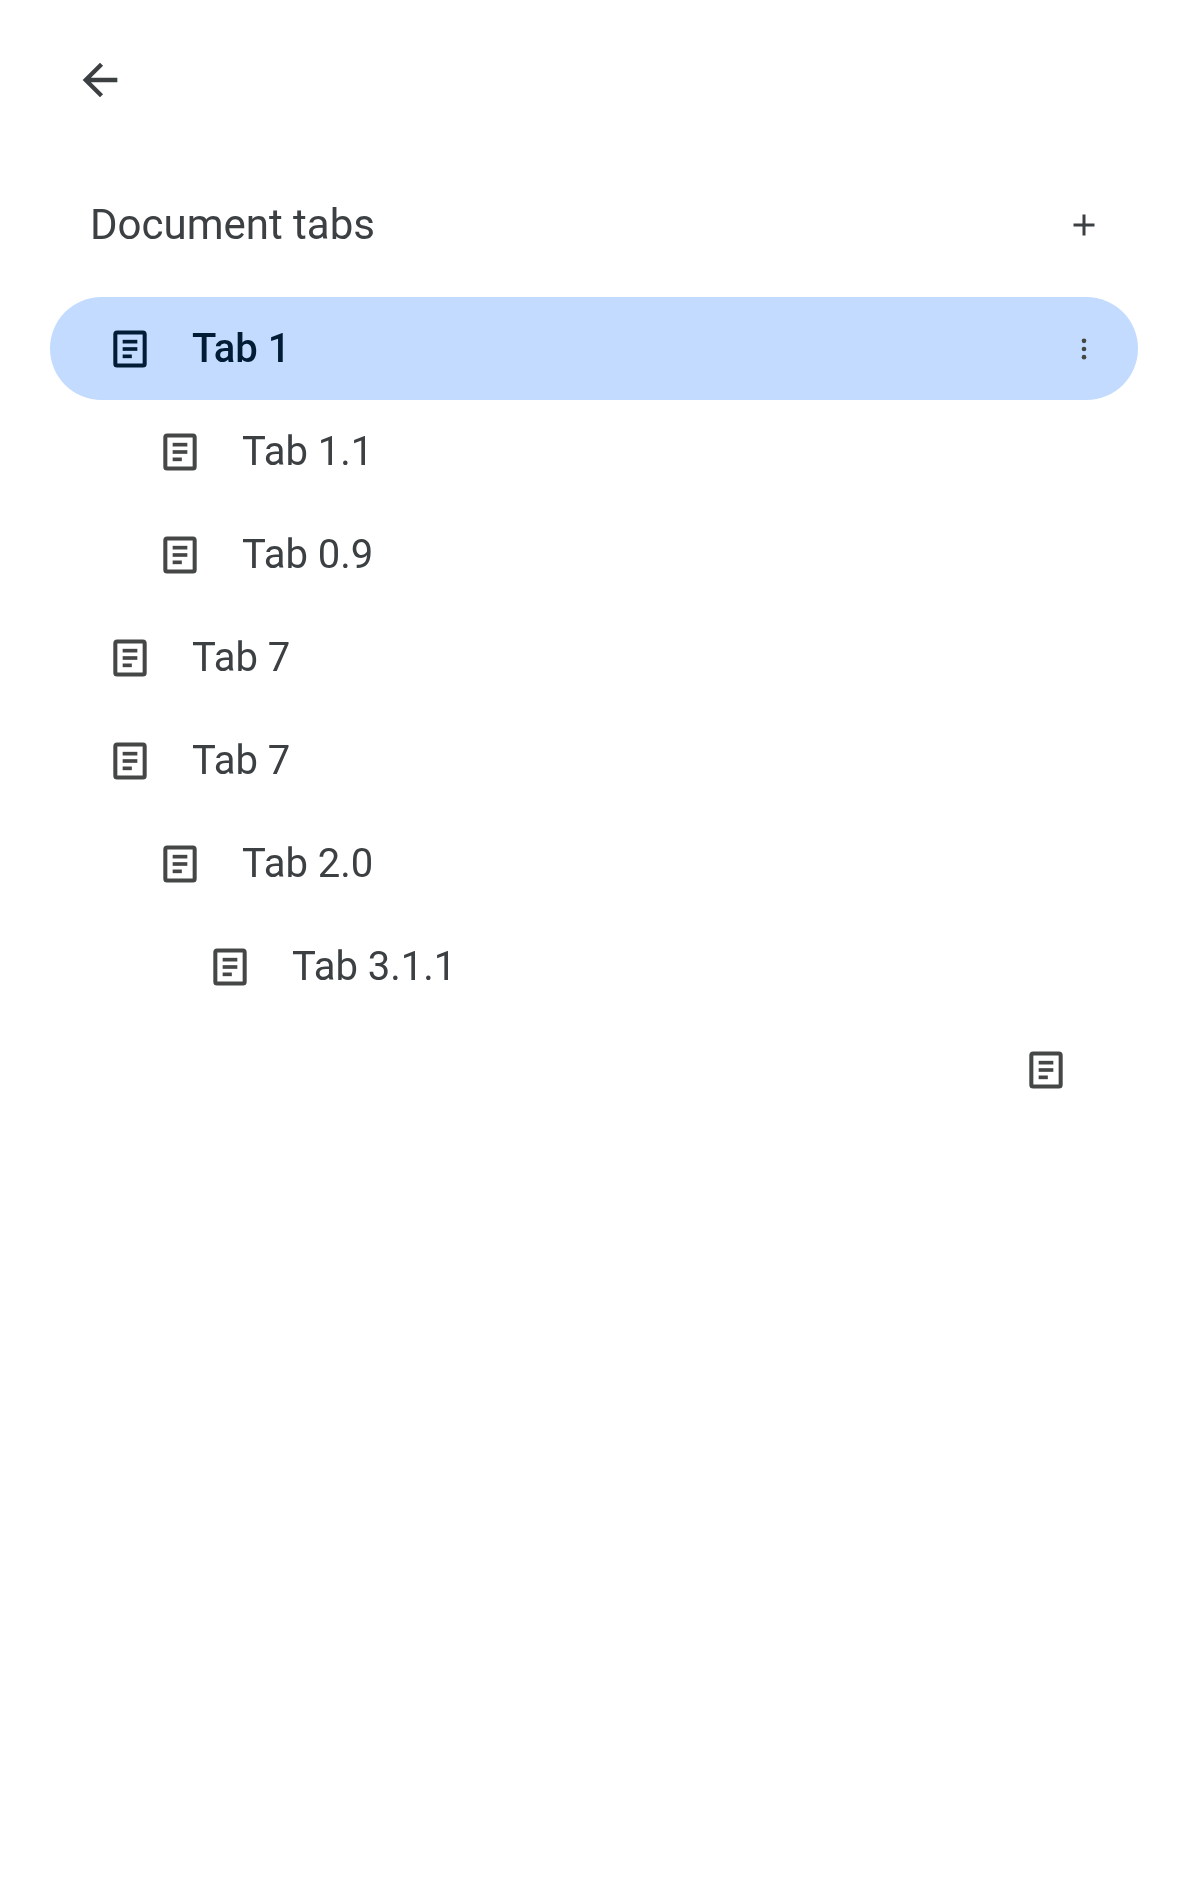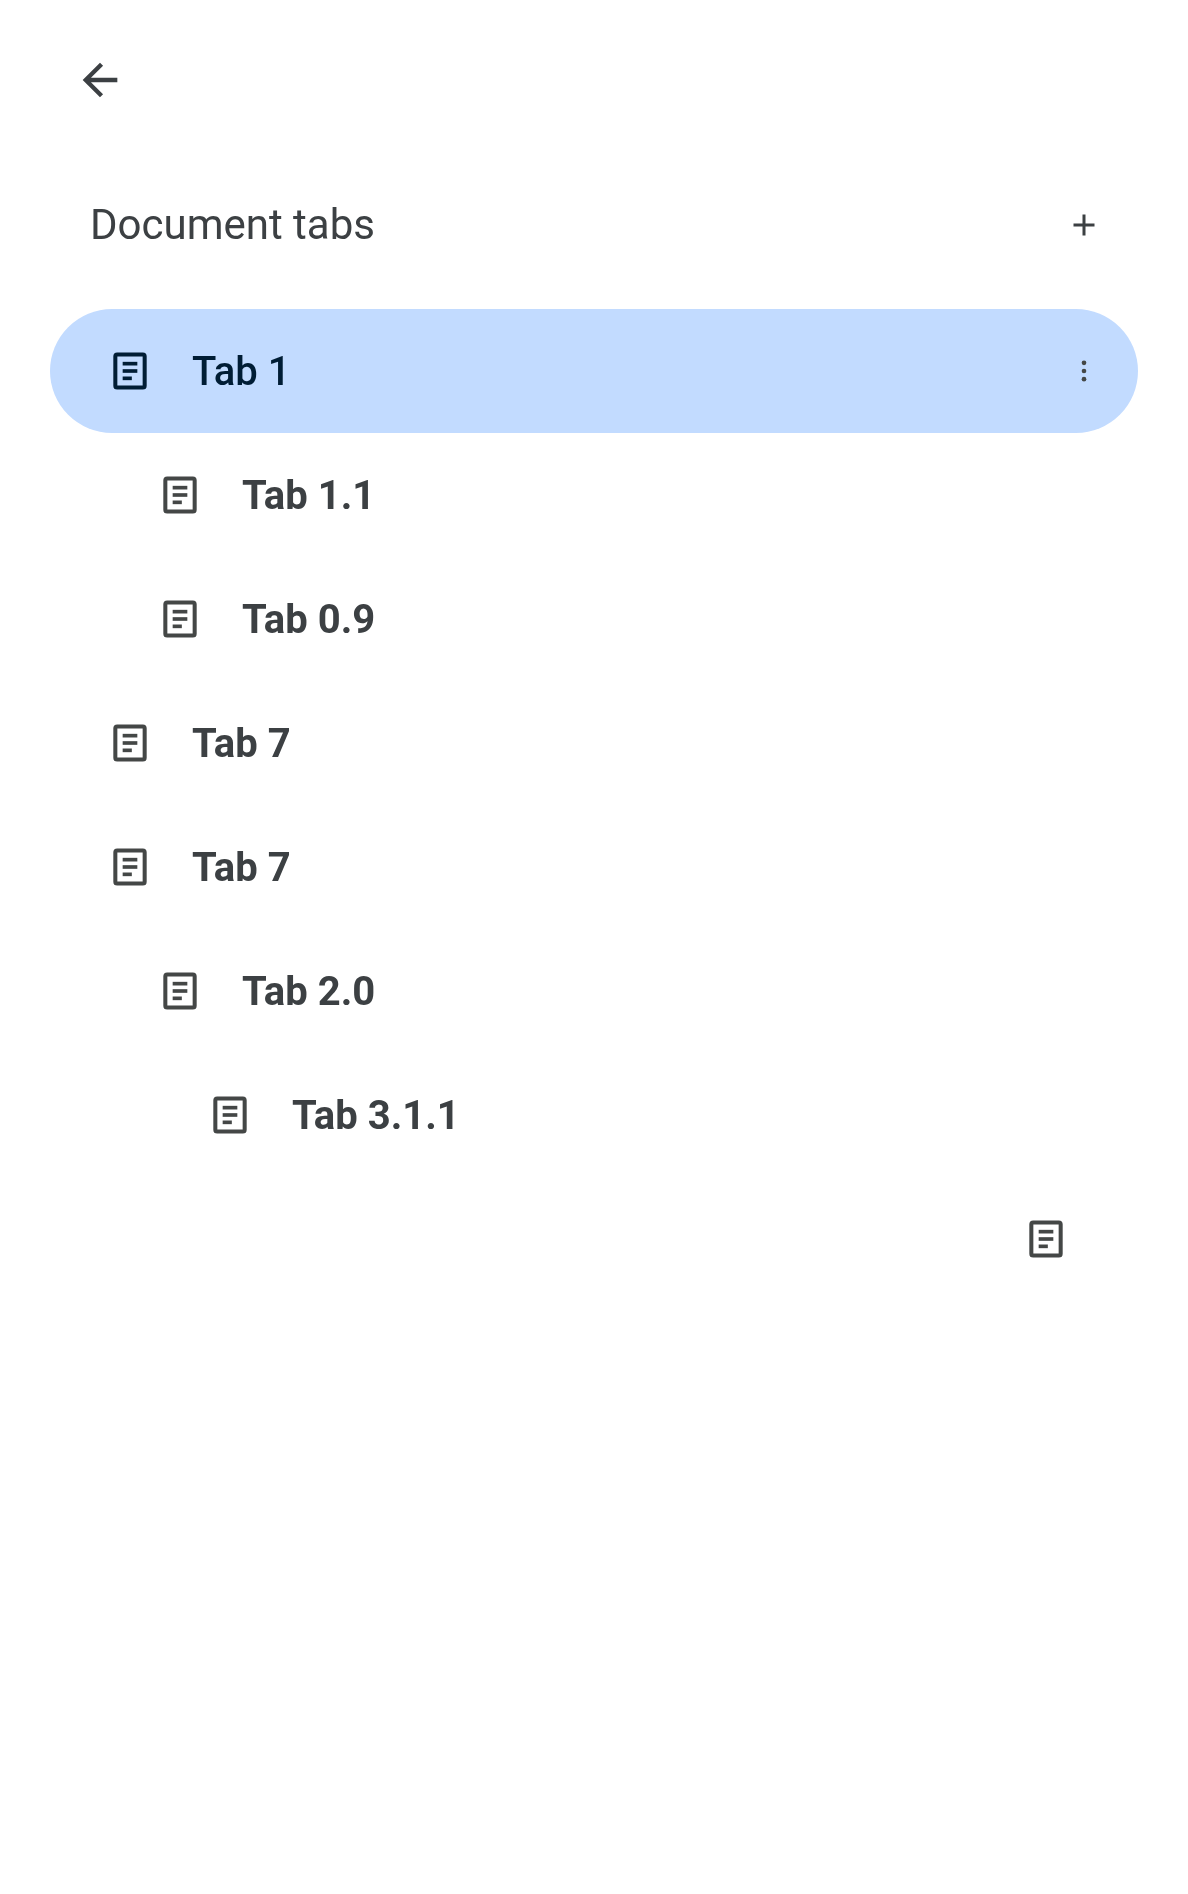--- a/index.html
+++ b/index.html
@@ -25,21 +25,21 @@
       cursor: pointer;
       margin-left: 20px;
       margin-bottom: 90px;
     }
     
     .header-row {
       display: flex;
       align-items: center;
       justify-content: space-between;
       padding: 0 30px 0 40px;
-      margin-bottom: 60px;
+      margin-bottom: 48px;
     }
     
     .header-title {
       font-size: 42px;
       font-weight: 400;
       color: #3c4043;
     }
     
     .add-button {
       width: 48px;
@@ -52,21 +52,21 @@
     
     .tabs-list {
       display: flex;
       flex-direction: column;
       gap: 0;
     }
     
     .tab-item {
       display: flex;
       align-items: center;
-      height: 124px;
+      height: 103px;
       border-radius: 62px;
       cursor: pointer;
       position: relative;
     }
     
     .tab-item.selected {
       background-color: #c2dbff;
     }
     
     .tab-item.level-0 {
@@ -90,21 +90,21 @@
       height: 44px;
       flex-shrink: 0;
       display: flex;
       align-items: center;
       justify-content: center;
       margin-right: 40px;
     }
     
     .tab-label {
       font-size: 40px;
-      font-weight: 700;
+      font-weight: 400;
       color: #3c4043;
       flex: 1;
     }
     
     .tab-item.selected .tab-label {
       color: #001d35;
       font-weight: 500;
     }
     
     .more-button {

